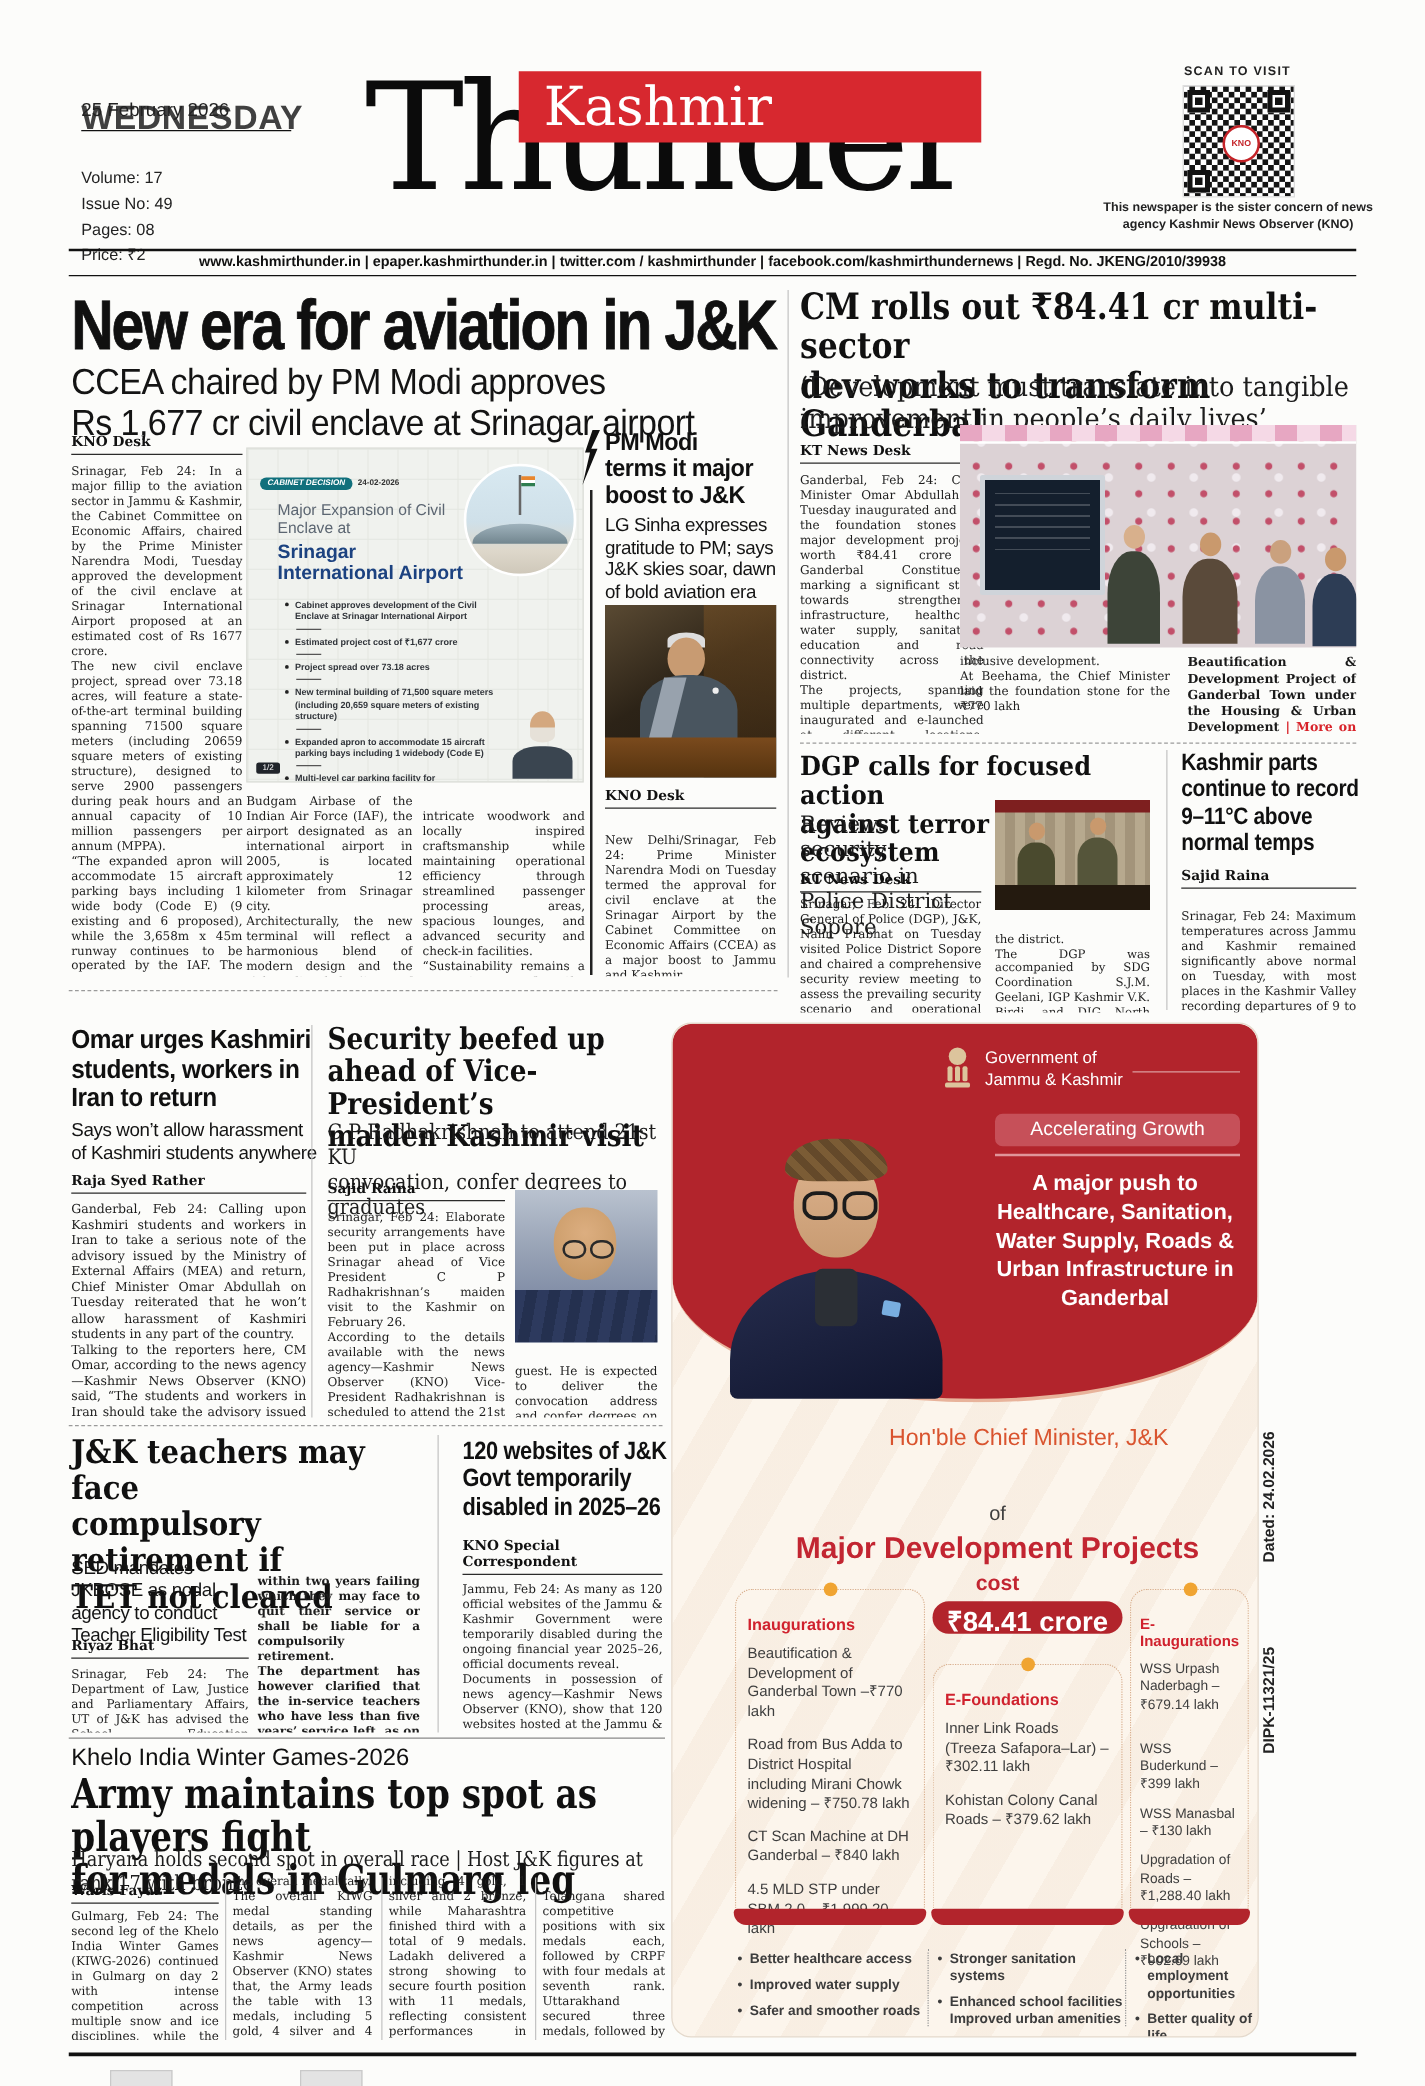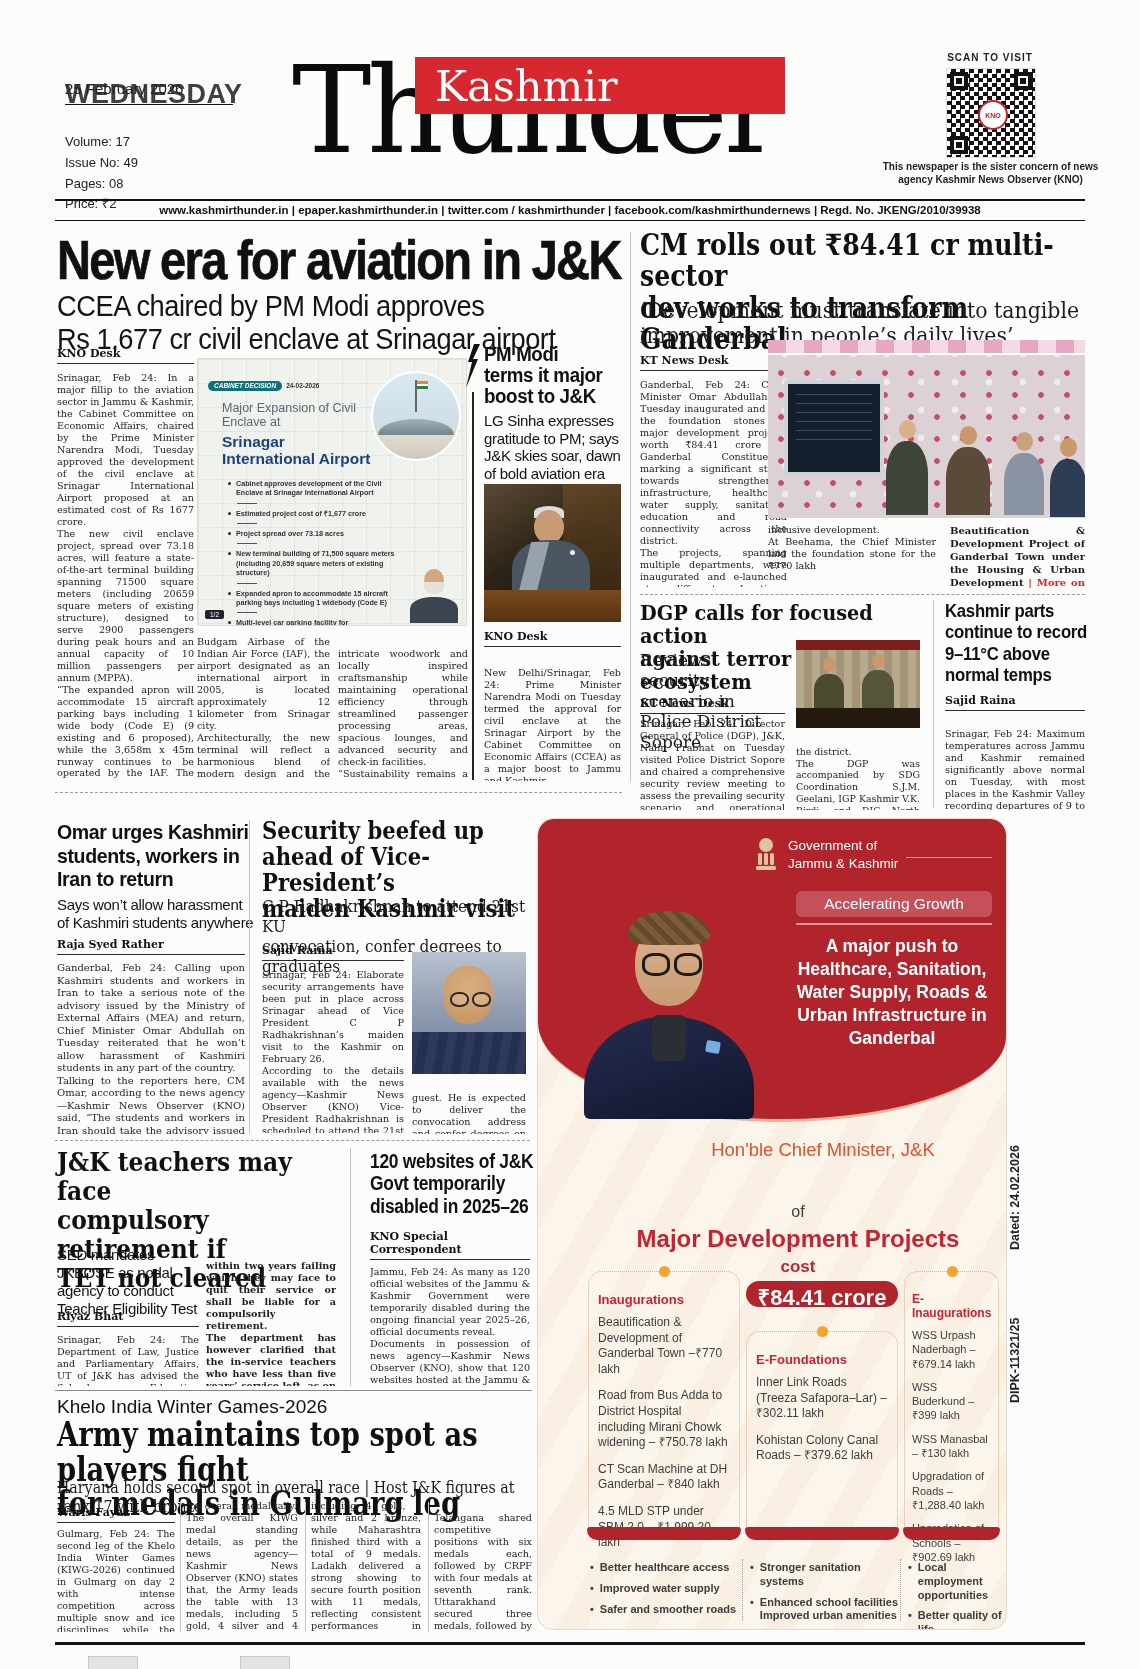--- a/index.html
+++ b/index.html
@@ -459,21 +459,21 @@
     <div class="ad-card" style="left:208px;top:512px;width:152px;height:208px;">
       <div class="dot"></div>
       <div class="ad-ct">E-Foundations</div>
       <div class="ad-it">Inner Link Roads (Treeza Safapora–Lar) – ₹302.11 lakh</div>
       <div class="ad-it">Kohistan Colony Canal Roads – ₹379.62 lakh</div>
       <div class="bar"></div>
     </div>
     <div class="ad-card" style="left:366px;top:452px;width:95px;height:268px;padding:20px 7px;">
       <div class="dot"></div>
       <div class="ad-ct" style="font-size:12px;">E-Inaugurations</div>
-      <div class="ad-it" style="font-size:11px;margin-bottom:9px;">WSS Urpash Naderbagh – ₹679.14 lakh</div>
+      <div class="ad-it" style="font-size:11px;margin-bottom:21px;">WSS Urpash Naderbagh – ₹679.14 lakh</div>
       <div class="ad-it" style="font-size:11px;margin-bottom:9px;">WSS Buderkund – ₹399 lakh</div>
       <div class="ad-it" style="font-size:11px;margin-bottom:9px;">WSS Manasbal – ₹130 lakh</div>
       <div class="ad-it" style="font-size:11px;margin-bottom:9px;">Upgradation of Roads – ₹1,288.40 lakh</div>
       <div class="ad-it" style="font-size:11px;margin-bottom:0;">Upgradation of Schools – ₹902.69 lakh</div>
       <div class="bar"></div>
     </div>
 
     <div style="position:absolute;left:52px;top:742px;width:150px;">
       <div class="ben">
           <i>•</i>

